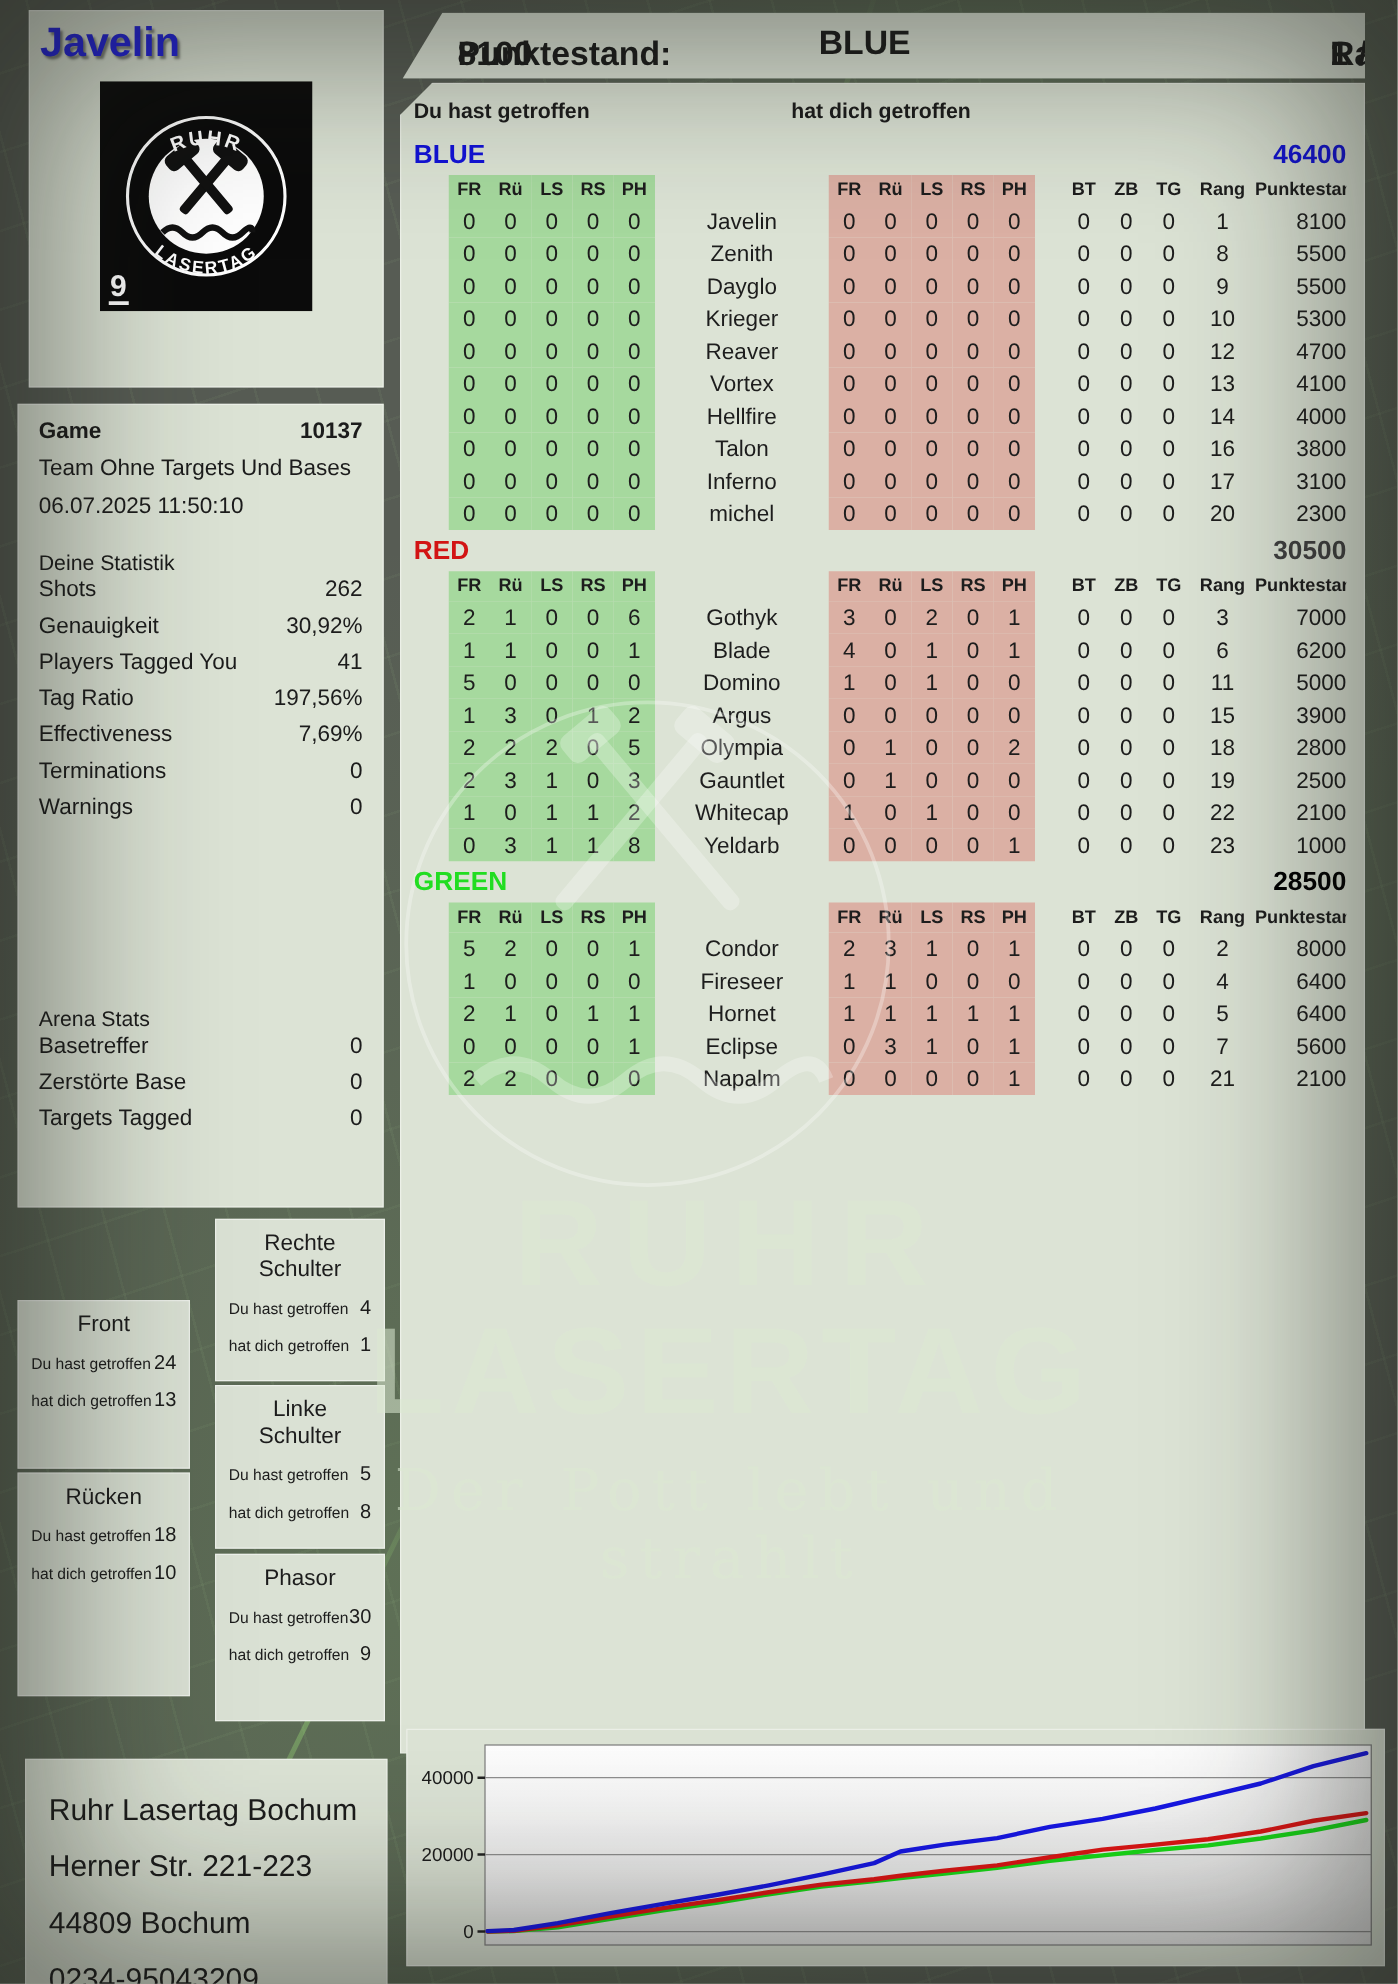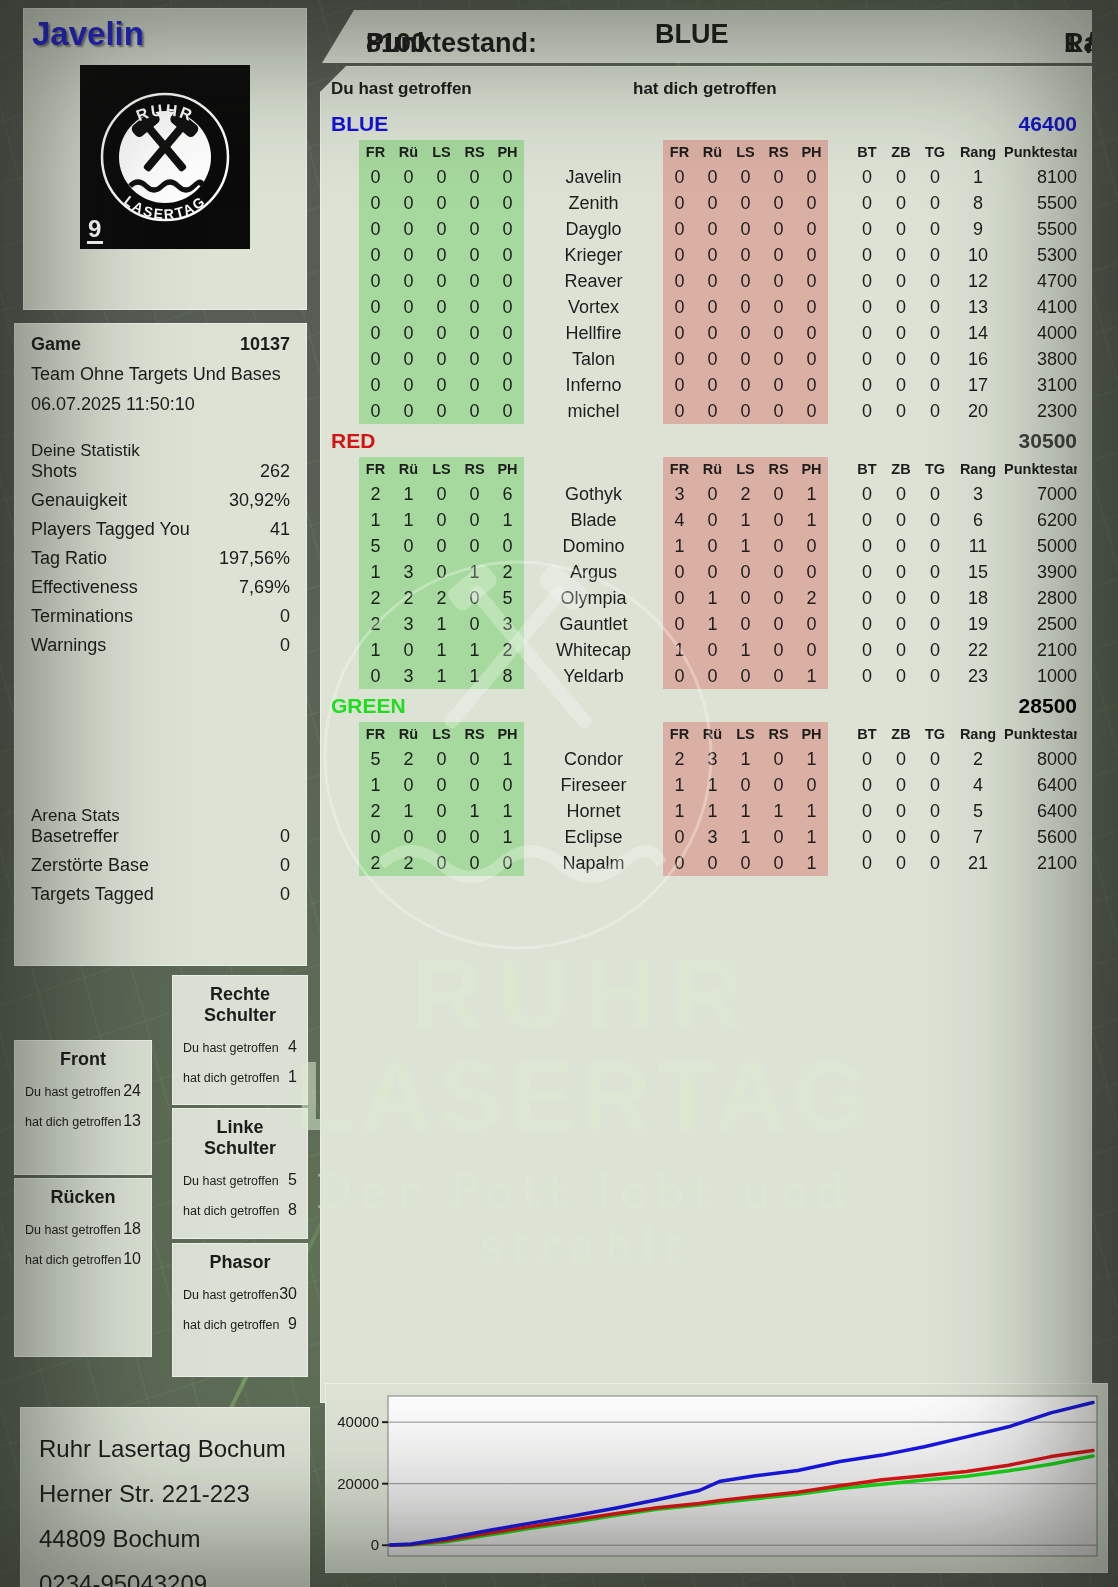--- a/index.html
+++ b/index.html
@@ -42,21 +42,21 @@
   #arena-title{margin-top:142px;}
 
   
   .bp-box{position:absolute;background:#dae1d4;border:1px solid rgba(255,255,255,0.5);
     box-sizing:border-box;padding:6px 10px;z-index:1;}
   .bp-0{left:172px;top:975px;width:136px;height:130px;}
   .bp-1{left:14px;top:1040px;width:138px;height:135px;}
   .bp-2{left:172px;top:1108px;width:136px;height:131px;}
   .bp-3{left:14px;top:1178px;width:138px;height:179px;}
   .bp-4{left:172px;top:1243px;width:136px;height:134px;}
-  .bp-title{font-size:18px;font-weight:700;text-align:center;margin-top:2px;}
+  .bp-title{font-size:18px;font-weight:400;text-align:center;margin-top:2px;}
   .bp-row{display:flex;justify-content:space-between;align-items:baseline;margin-top:12px;}
   .bp-label{font-size:12.5px;}
   .bp-val{font-size:16px;}
 
   
   #panel-address{left:20px;top:1383px;width:290px;height:190px;padding:10px 18px;font-size:24px;margin-top:24px;}
   .addr-line{margin-top:17px;}
 
   
   #banner{position:absolute;left:322px;top:10px;width:770px;height:53px;background:#e0e7da;

